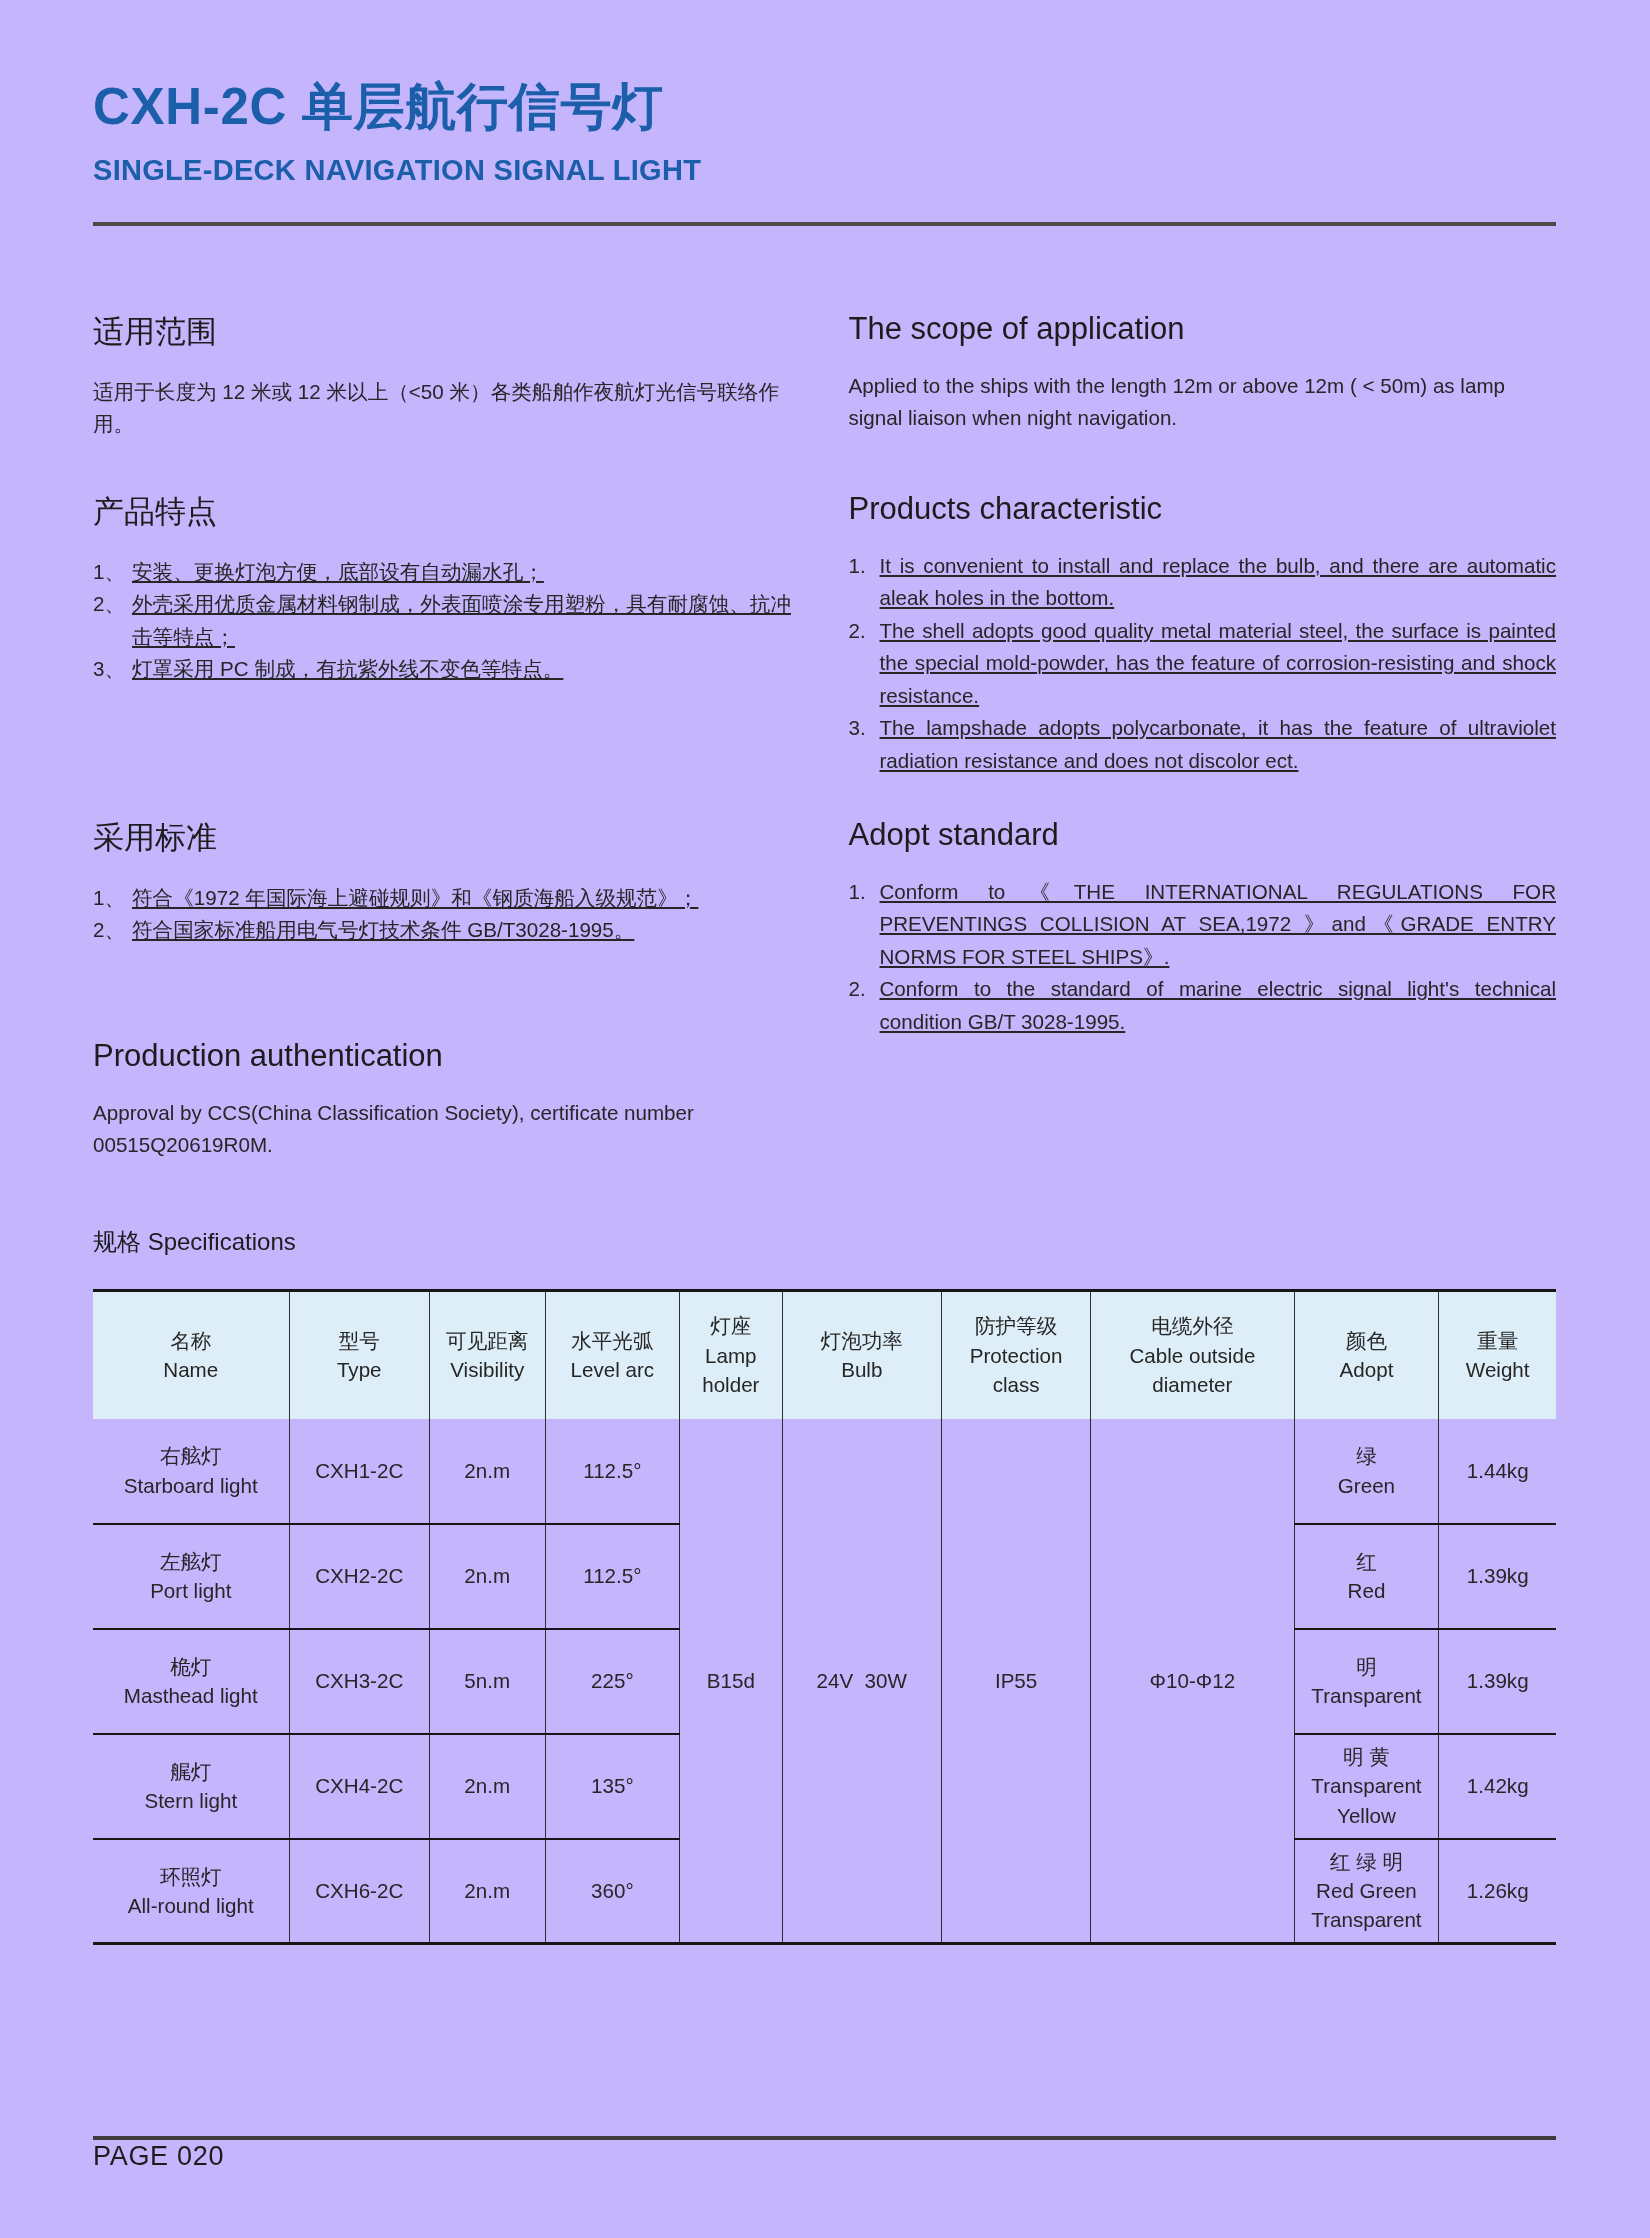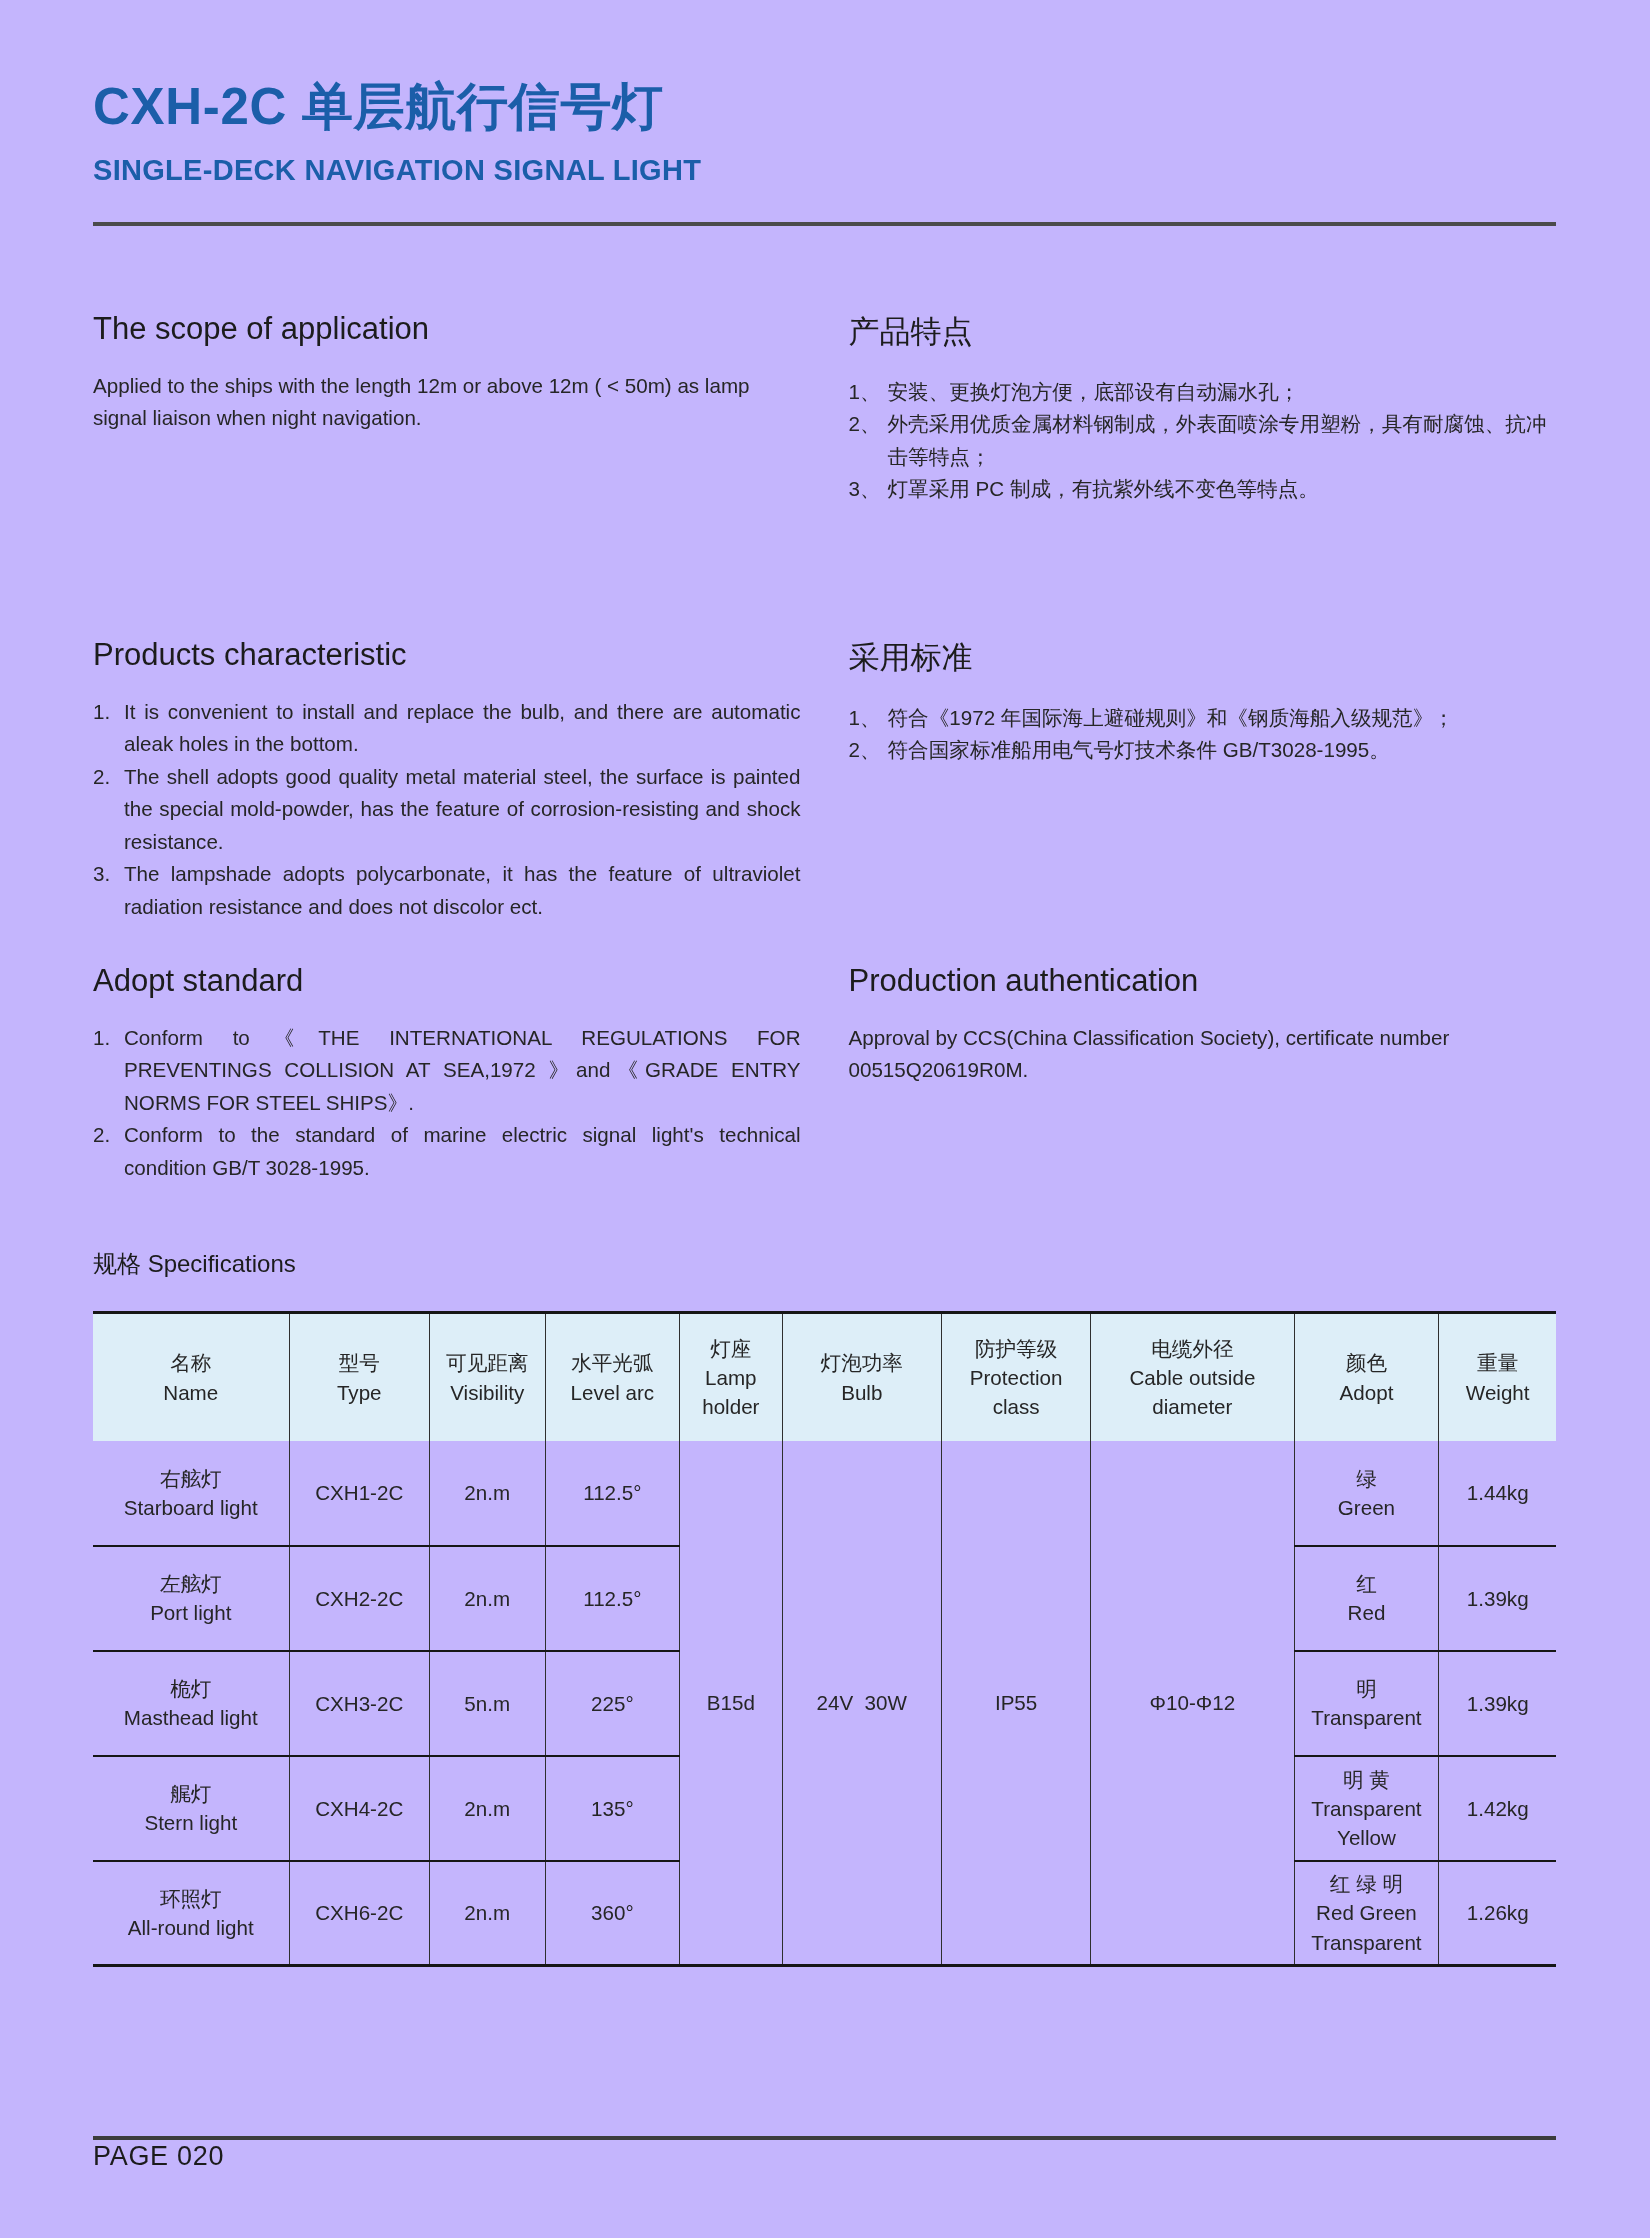--- a/index.html
+++ b/index.html
@@ -24,21 +24,21 @@
   
   .cols{display:grid;grid-template-columns:1fr 1fr;column-gap:48px;margin-top:85px;}
   .sec h2{font-size:31px;font-weight:400;color:var(--ink);margin-bottom:22.6px;}
   .sec-row1{min-height:180px;}
   .sec-row2{min-height:326px;}
   .sec-row3{min-height:219px;}
   .sec p{font-size:20.6px;line-height:1.58;}
   .li{display:flex;font-size:20.6px;line-height:1.58;}
   .li .marker{flex:0 0 39px;}
   .col-en .li .marker{flex:0 0 31px;}
-  .li .txt{flex:1;}
+  .li .txt{flex:1;text-decoration:underline;}
   .col-en .li .txt{text-align:justify;}
 
   
   .specs{margin-top:64px;}
   .specs h2{font-size:24px;font-weight:400;color:var(--ink);margin-bottom:31px;}
   table.spec{width:100%;border-collapse:collapse;table-layout:fixed;
     border-top:3.3px solid var(--b-thick);border-bottom:3.3px solid var(--b-thick);}
   table.spec th,table.spec td{
     border-right:1.3px solid var(--b-thin);
     font-size:20.6px;font-weight:400;color:var(--body);
@@ -62,20 +62,24 @@
 <div class="page">
 
   <header>
     <div class="title-cn">CXH-2C 单层航行信号灯</div>
     <div class="title-en">SINGLE-DECK NAVIGATION SIGNAL LIGHT</div>
     <hr class="title-rule">
   </header>
 
   <div class="cols">
 
+    <section class="sec sec-row1 col-cn">
+      <h2>适用范围</h2>
+      <p>适用于长度为 12 米或 12 米以上（&lt;50 米）各类船舶作夜航灯光信号联络作用。</p>
+    </section>
     <section class="sec sec-row1 col-en">
       <h2>The scope of application</h2>
       <p>Applied to the ships with the length 12m or above 12m ( &lt; 50m) as lamp signal liaison when night navigation.</p>
     </section>
 
     <section class="sec sec-row2 col-cn">
       <h2>产品特点</h2>
       <div class="li">
         <span class="marker">1、</span>
         <span class="txt">安装、更换灯泡方便，底部设有自动漏水孔；</span>

